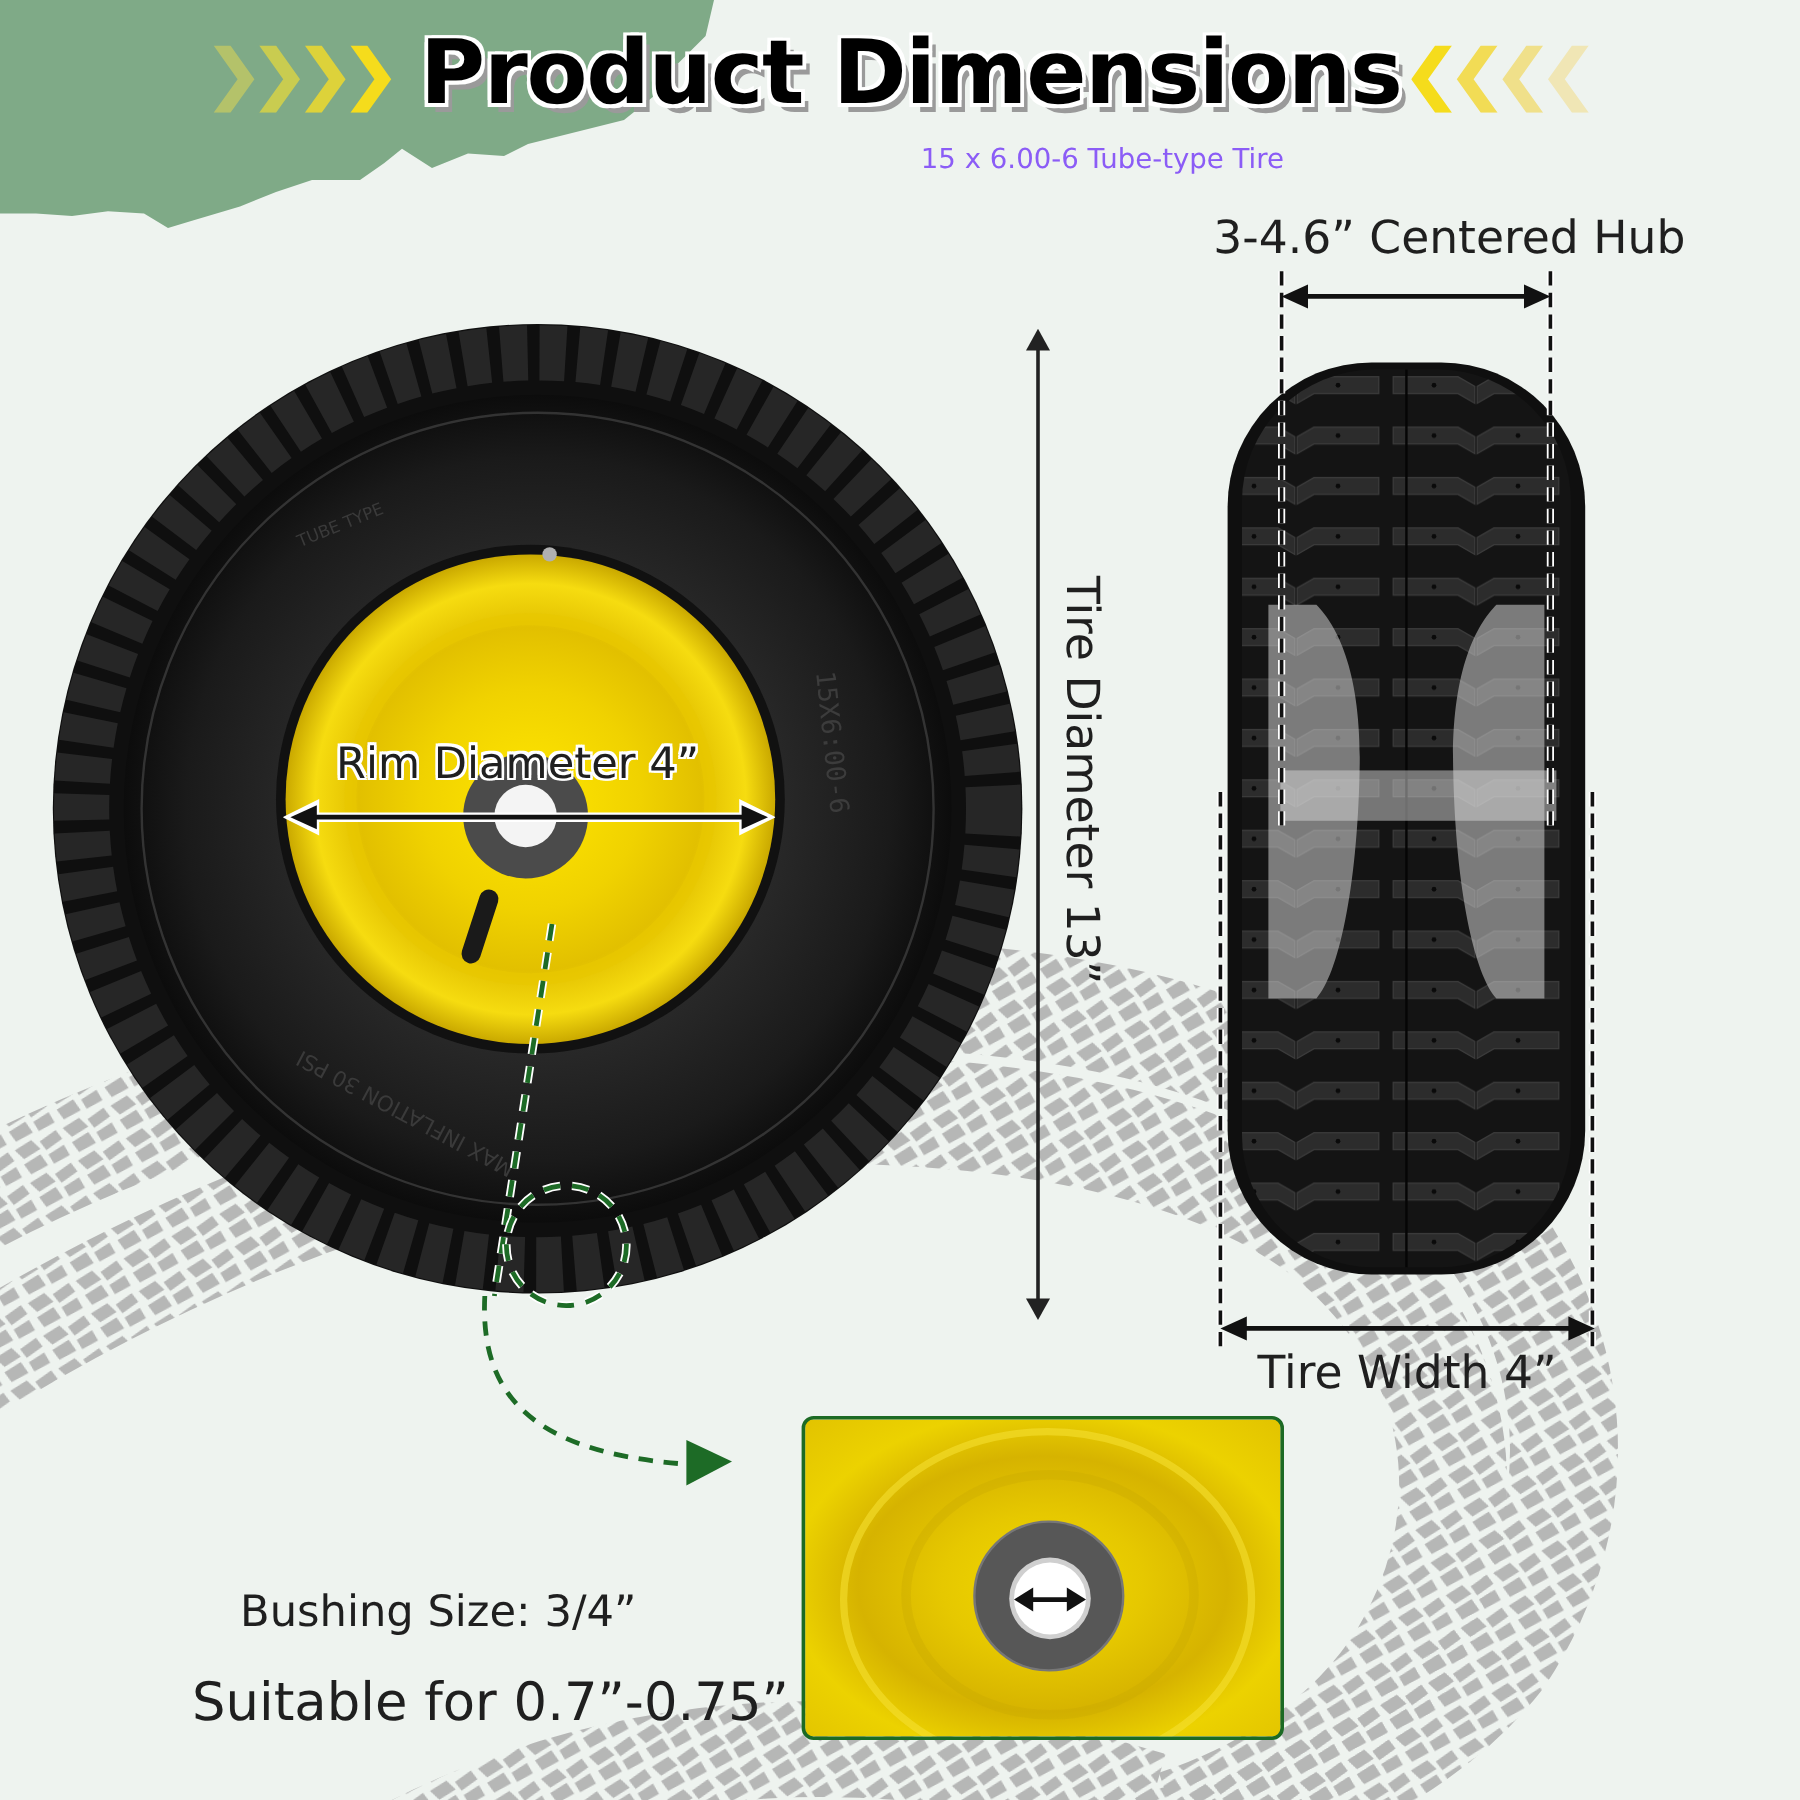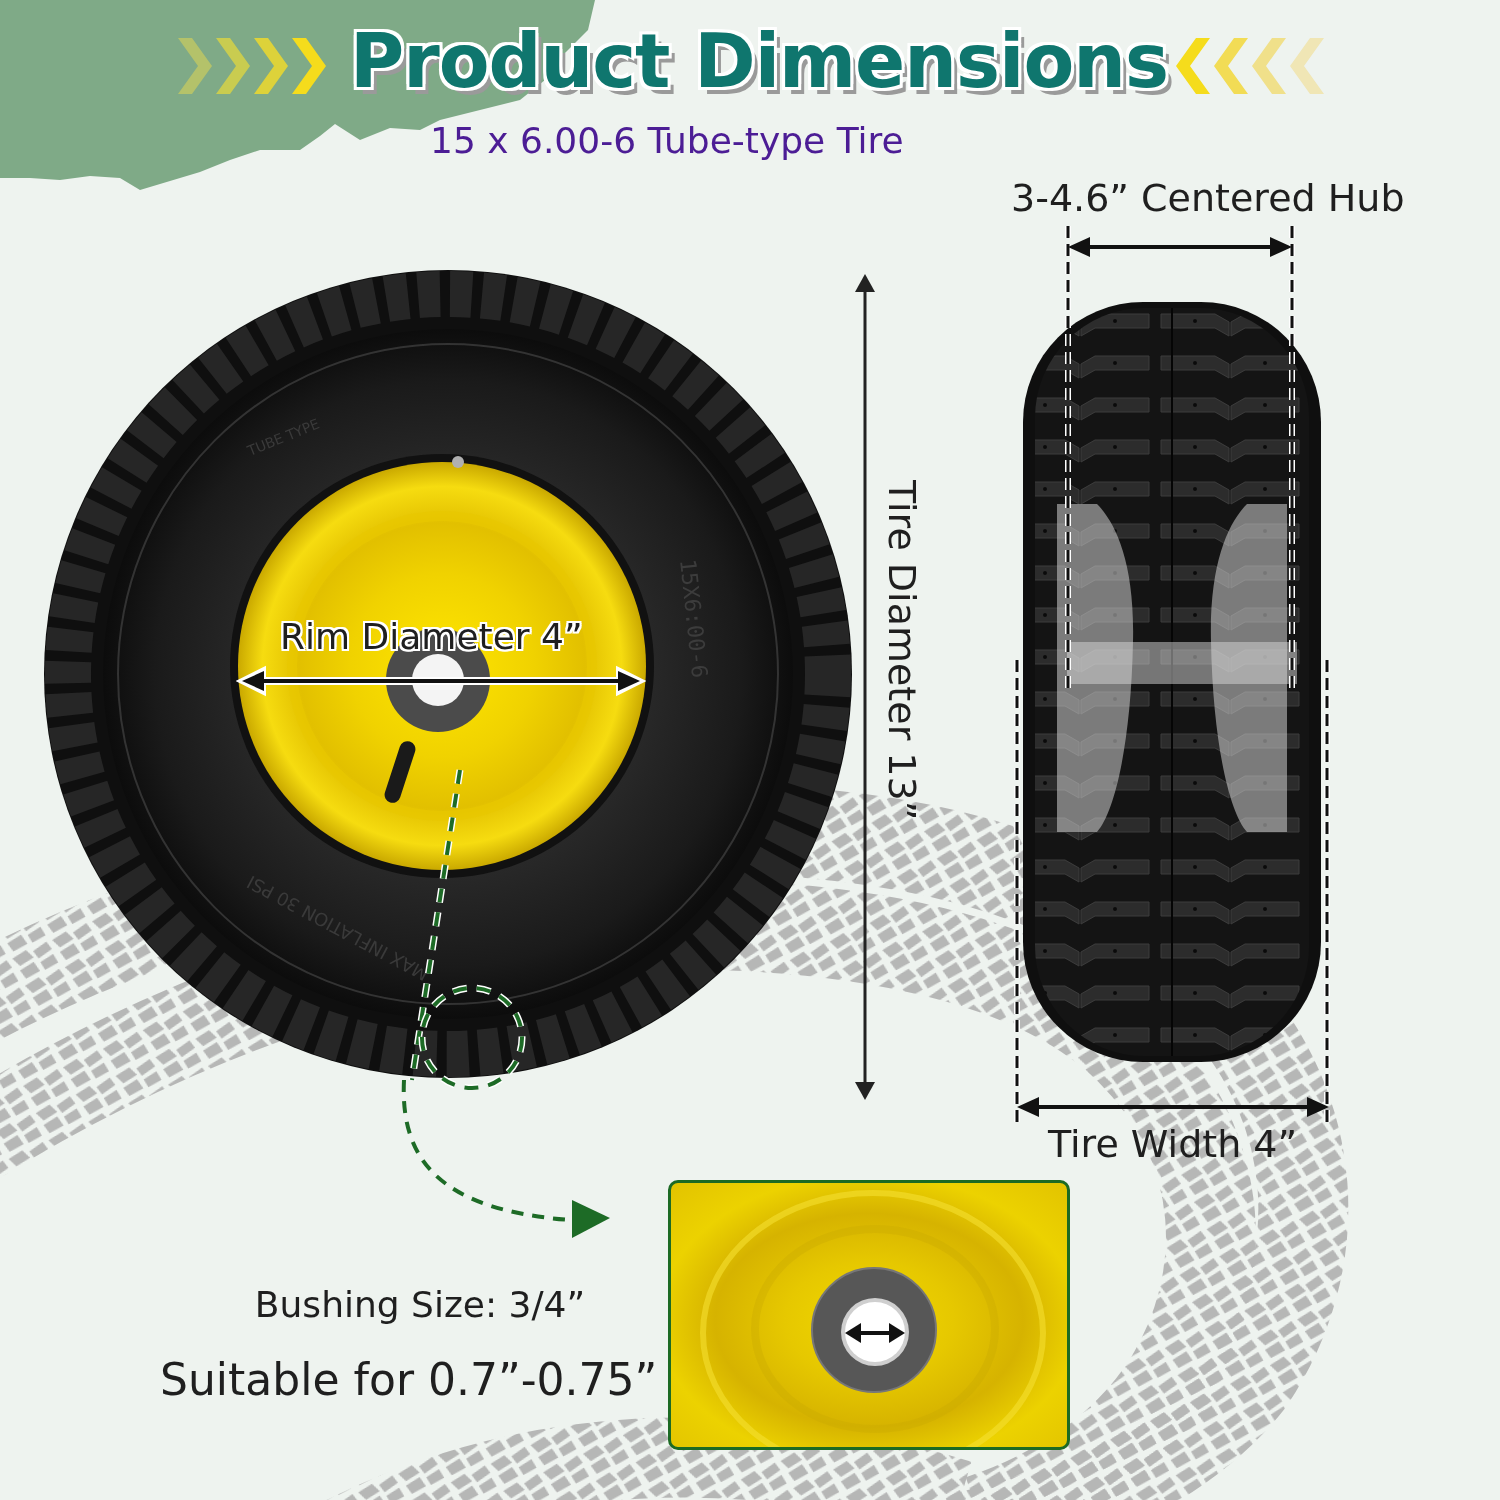--- a/index.html
+++ b/index.html
@@ -7,47 +7,47 @@
     width: 1500px; height: 1500px; position: relative; overflow: hidden;
     background: #eef3ef;
     font-family: "DejaVu Sans", sans-serif;
     color: #1c1c1c;
   }
   .abs { position: absolute; }
   .bg-svg { position: absolute; left: 0; top: 0; }
   .title {
     position: absolute; left: 350px; top: 18px; width: 800px; text-align: center;
     font-family: "DejaVu Sans", sans-serif; font-weight: bold; font-size: 74px;
-    color: #0f766e; letter-spacing: -1px;
+    color: #000000; letter-spacing: -1px;
     text-shadow: 3px 3px 0 #ffffff, -3px -3px 0 #ffffff, 3px -3px 0 #ffffff, -3px 3px 0 #ffffff,
                  6px 7px 0 #9a9a9a;
     white-space: nowrap;
   }
   .subtitle {
-    position: absolute; left: 430px; top: 120px; width: 640px; text-align: left;
-    font-size: 36px; color: #4c1d95; white-space: nowrap;
+    position: absolute; left: 430px; top: 120px; width: 640px; text-align: right;
+    font-size: 23px; color: #8b5cf6; white-space: nowrap;
   }
   .label {
     position: absolute; font-size: 38px; color: #1f1f1f; white-space: nowrap;
   }
   .label-outline {
     text-shadow: 2px 2px 0 #fff, -2px -2px 0 #fff, 2px -2px 0 #fff, -2px 2px 0 #fff,
                  0 2px 0 #fff, 2px 0 0 #fff, 0 -2px 0 #fff, -2px 0 0 #fff;
   }
   .vertical-label {
     position: absolute; left: 880px; top: 480px;
     writing-mode: vertical-rl; font-size: 38px; color: #1f1f1f; white-space: nowrap;
   }
   .chevrons { position: absolute; display: flex; gap: 8px; }
   .bushing-box {
     position: absolute; left: 668px; top: 1180px; width: 396px; height: 264px;
     border: 3px solid #1c6a24; border-radius: 10px; overflow: hidden;
     background: radial-gradient(ellipse at 50% 52%, #f1d800 0%, #e6c800 30%, #d6b300 55%, #ecd200 75%, #e2c300 100%);
   }
-  .text-right { text-align: center; }
+  .text-right { text-align: left; margin-top: 39px; }
 </style>
 </head>
 <body>
 
 <svg class="bg-svg" width="1500" height="1500">
   <defs>
     <pattern id="tread" width="44" height="30" patternUnits="userSpaceOnUse" patternTransform="rotate(-25)">
       <rect x="0" y="0" width="44" height="30" fill="none"></rect>
       <path d="M2 4 L18 2 L22 12 L6 14 Z" fill="#b4b4b4"></path>
       <path d="M24 6 L40 3 L42 12 L26 15 Z" fill="#b4b4b4"></path>

